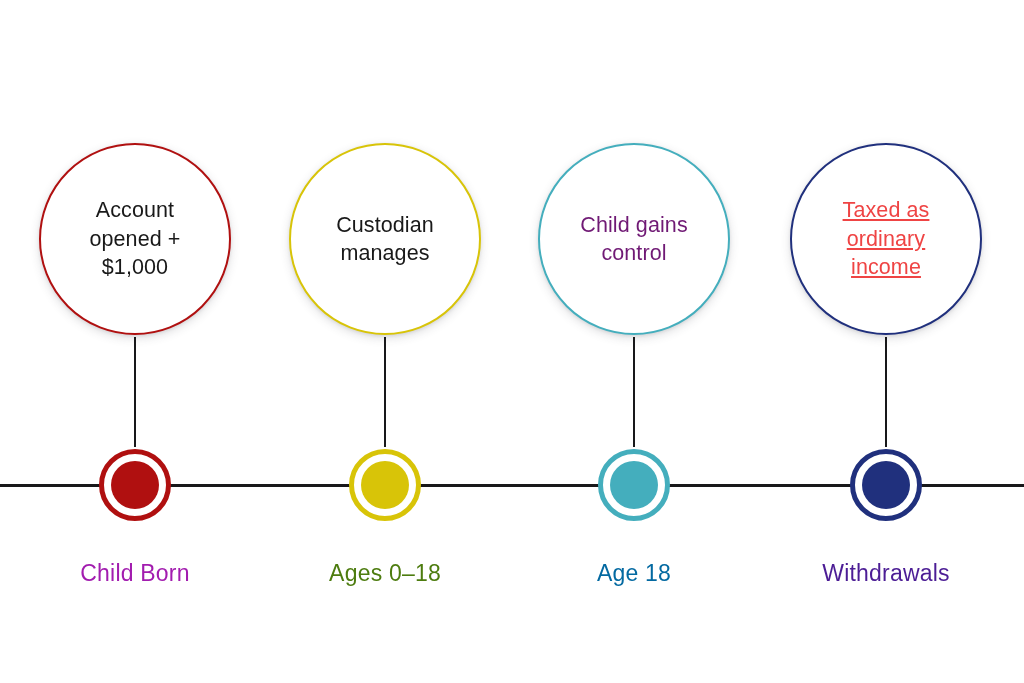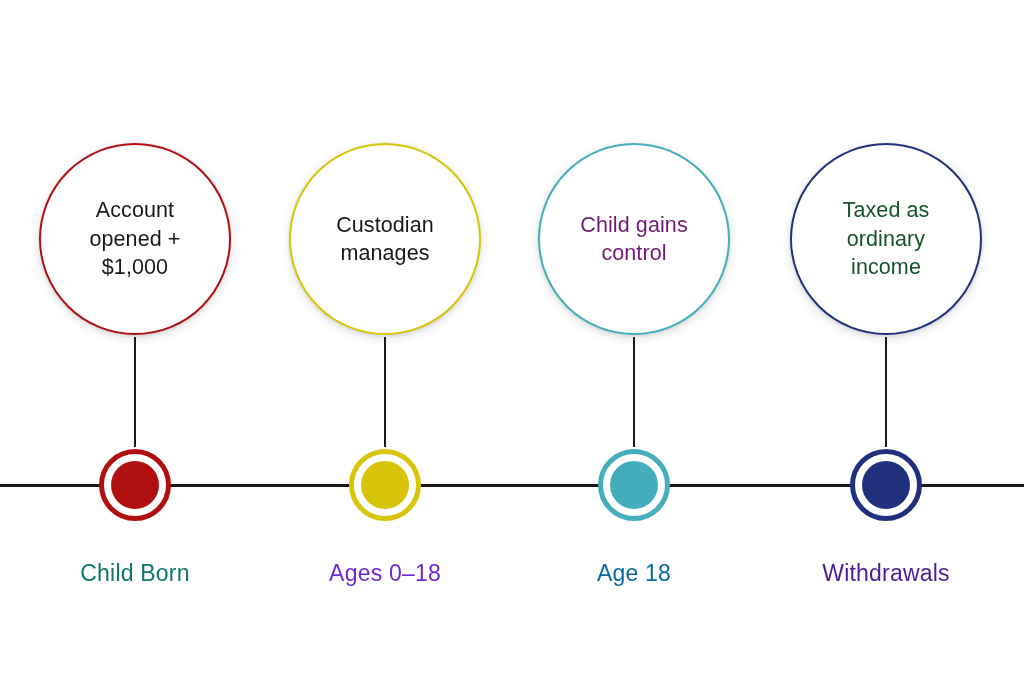--- a/index.html
+++ b/index.html
@@ -126,50 +126,50 @@
   <div class="milestone" style="left:135px">
     <div class="bubble" style="border-color: rgb(176, 16, 16);">
       <span class="bubble-text" style="color: rgb(25, 25, 25);">Account
 opened +
 $1,000</span>
     </div>
     <div class="stem" style="background: rgb(24, 24, 26);"></div>
     <div class="node" style="border-color: rgb(176, 16, 16);">
       <span class="node-core" style="background-color: rgb(176, 16, 16);"></span>
     </div>
-    <div class="caption" style="color: #0f766e;">Child Born</div>
+    <div class="caption" style="color: #a21caf;">Child Born</div>
   </div>
 
   <div class="milestone" style="left:385px">
     <div class="bubble" style="border-color: rgb(216, 196, 8);">
       <span class="bubble-text" style="color: rgb(25, 25, 25);">Custodian
 manages</span>
     </div>
     <div class="stem" style="background: rgb(24, 24, 26);"></div>
     <div class="node" style="border-color: rgb(216, 196, 8);">
       <span class="node-core" style="background-color: rgb(216, 196, 8);"></span>
     </div>
-    <div class="caption" style="color: #6d28d9;">Ages 0–18</div>
+    <div class="caption" style="color: #4d7c0f;">Ages 0–18</div>
   </div>
 
   <div class="milestone" style="left:634px">
     <div class="bubble" style="border-color: rgb(68, 174, 189);">
       <span class="bubble-text" style="color: #701a75;">Child gains
 control</span>
     </div>
     <div class="stem" style="background: rgb(24, 24, 26);"></div>
     <div class="node" style="border-color: rgb(68, 174, 189);">
       <span class="node-core" style="background-color: rgb(68, 174, 189);"></span>
     </div>
     <div class="caption" style="color: #0369a1;">Age 18</div>
   </div>
 
   <div class="milestone" style="left:886px">
     <div class="bubble" style="border-color: rgb(32, 48, 125);">
-      <span class="bubble-text" style="color: #14532d;">Taxed as
+      <span class="bubble-text" style="color: #ef4444; text-decoration: underline;">Taxed as
 ordinary
 income</span>
     </div>
     <div class="stem" style="background: rgb(24, 24, 26);"></div>
     <div class="node" style="border-color: rgb(32, 48, 125);">
       <span class="node-core" style="background-color: rgb(32, 48, 125);"></span>
     </div>
     <div class="caption" style="color: #4c1d95;">Withdrawals</div>
   </div>
 

